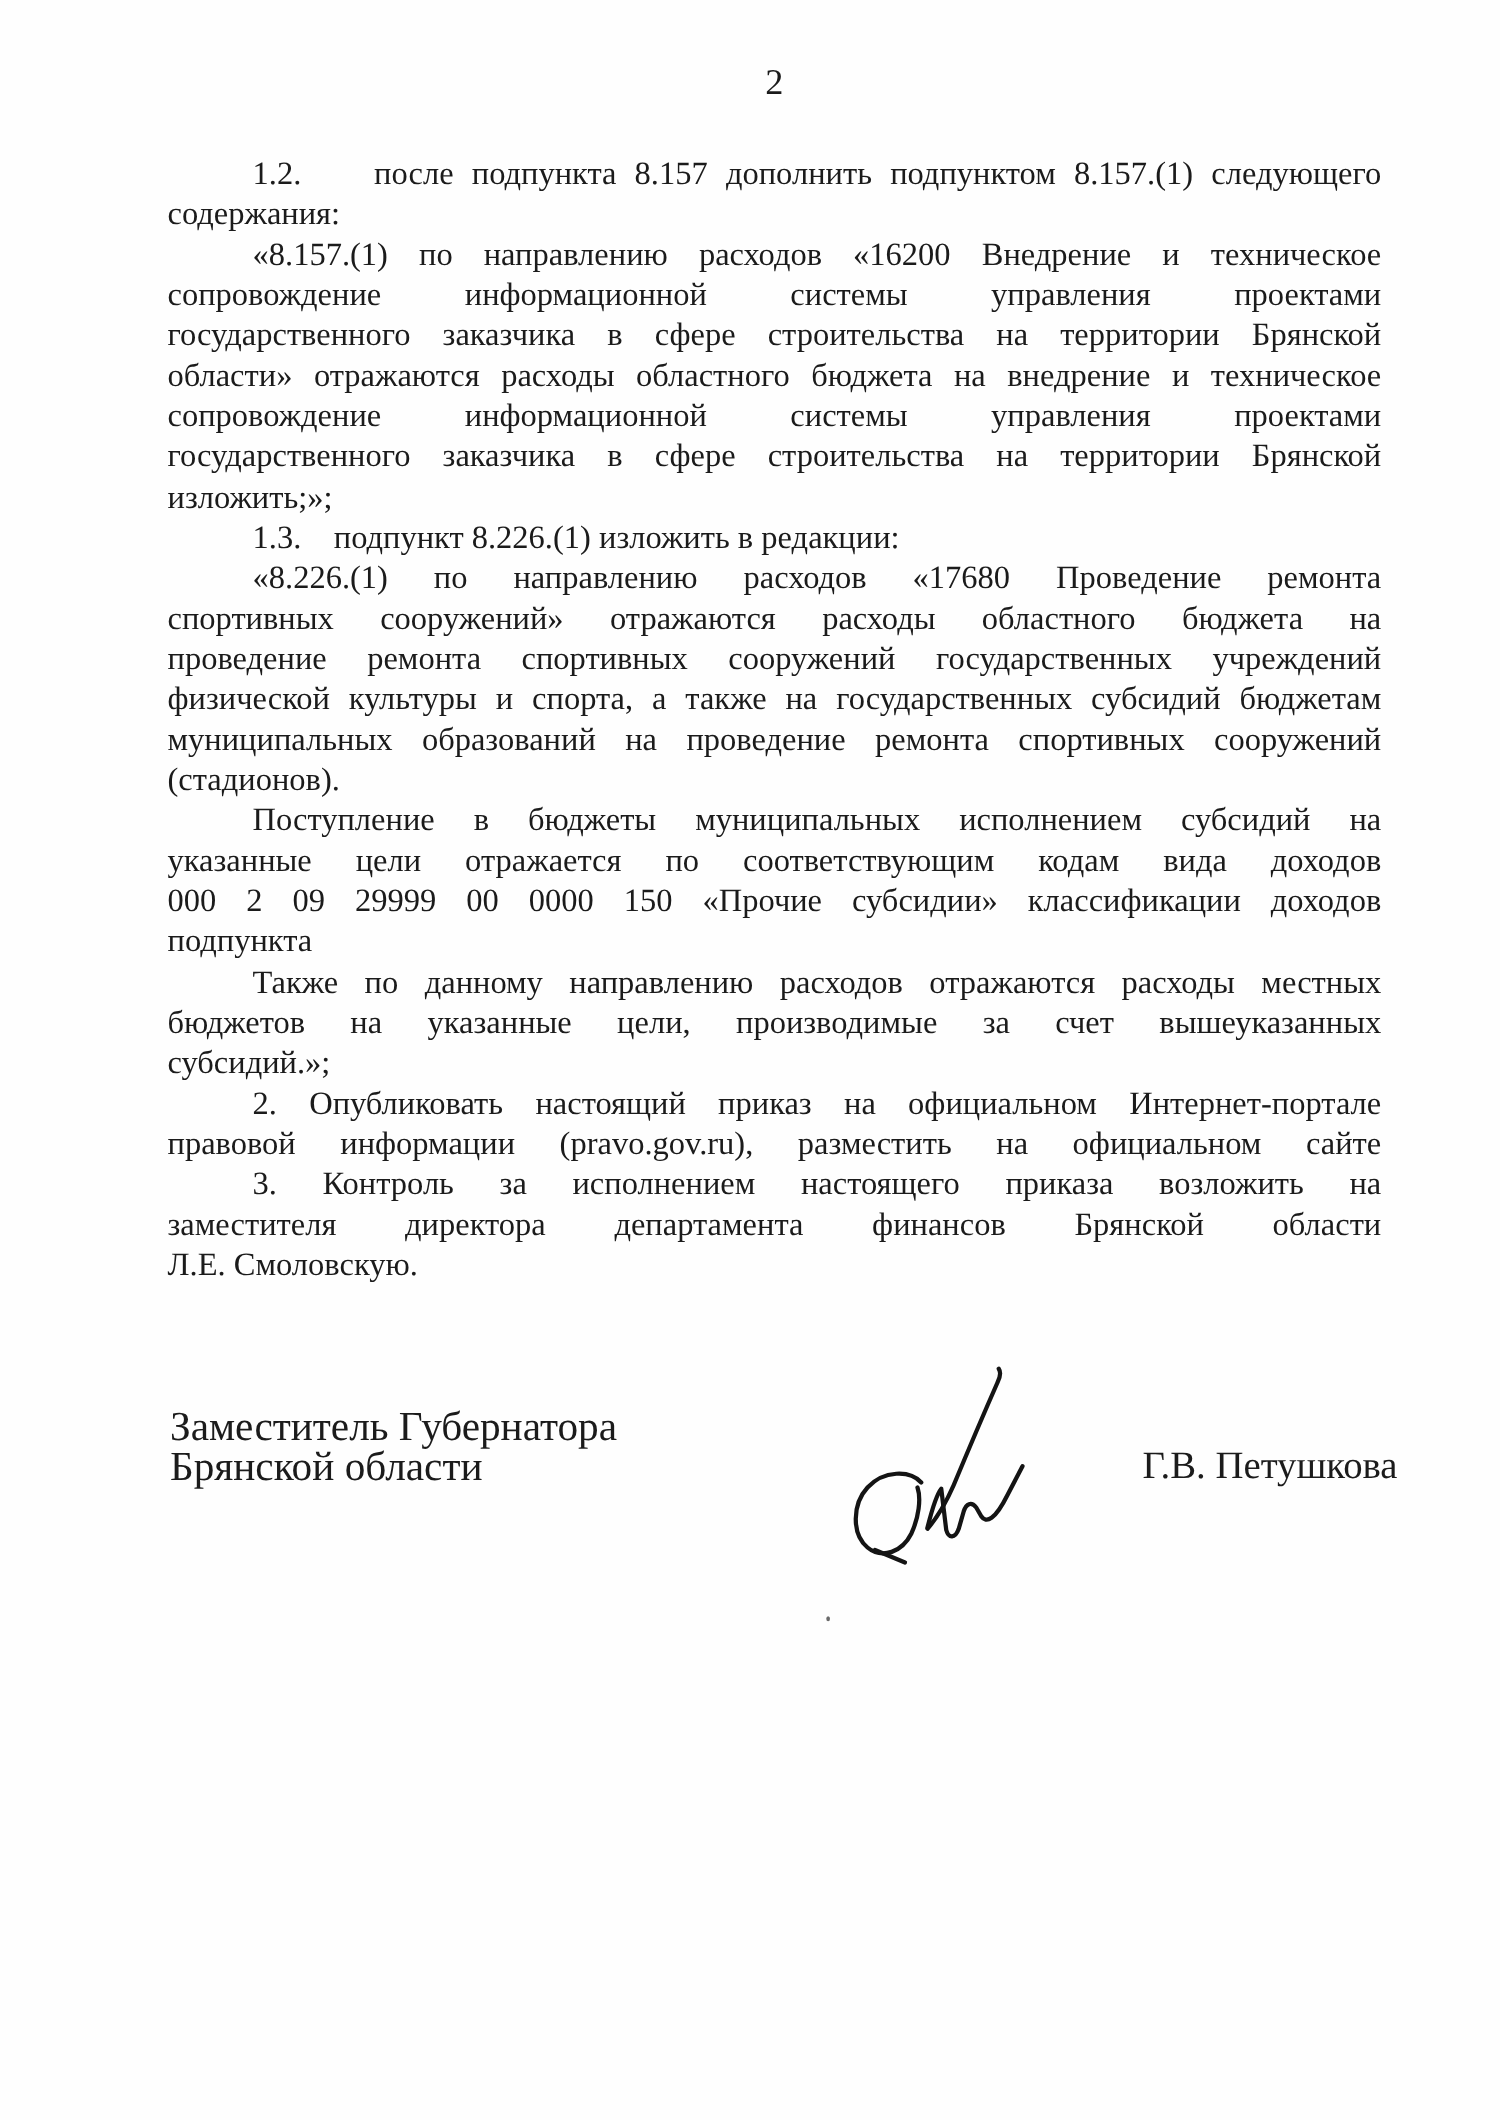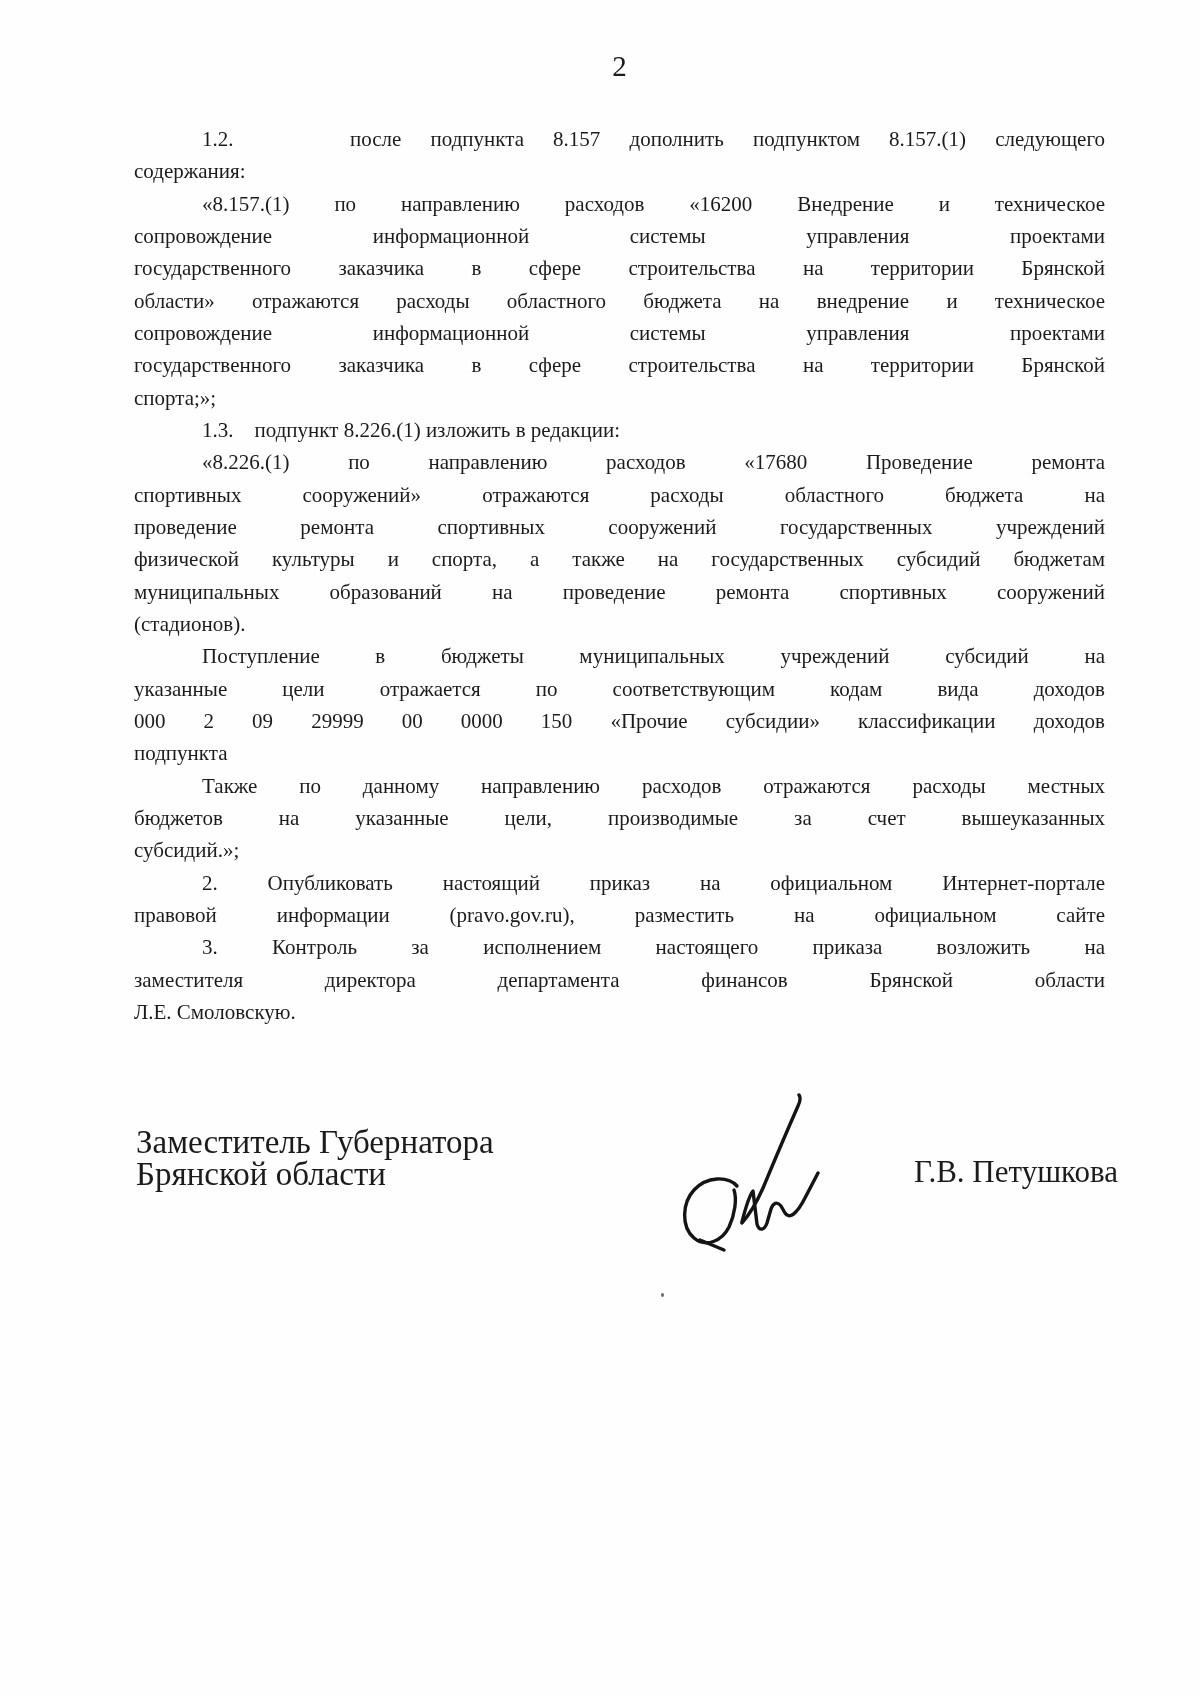--- a/index.html
+++ b/index.html
@@ -19,21 +19,21 @@
     width: 971px;
     text-align: center;
     font-size: 29px;
     line-height: 32px;
   }
   .body-text {
     position: absolute;
     left: 134px;
     top: 123px;
     width: 971px;
-    font-size: 21px;
+    font-size: 26px;
   }
   .para { margin: 0; padding: 0; }
   .line {
     line-height: 32.33px;
     height: 32.33px;
     text-align: justify;
     text-align-last: justify;
     white-space: normal;
   }
   .line.last {
@@ -85,35 +85,35 @@
         <div class="line first">1.2.&nbsp;&nbsp;&nbsp;&nbsp;после подпункта 8.157 дополнить подпунктом 8.157.(1) следующего</div>
         <div class="line last">содержания:</div>
       </div>
       <div class="para">
         <div class="line first">«8.157.(1) по направлению расходов «16200 Внедрение и техническое</div>
         <div class="line">сопровождение информационной системы управления проектами</div>
         <div class="line">государственного заказчика в сфере строительства на территории Брянской</div>
         <div class="line">области» отражаются расходы областного бюджета на внедрение и техническое</div>
         <div class="line">сопровождение информационной системы управления проектами</div>
         <div class="line">государственного заказчика в сфере строительства на территории Брянской</div>
-        <div class="line last">спорта;»;</div>
+        <div class="line last">изложить;»;</div>
       </div>
       <div class="para">
         <div class="line first last">1.3.&nbsp;&nbsp;&nbsp;&nbsp;подпункт 8.226.(1) изложить в редакции:</div>
       </div>
       <div class="para">
         <div class="line first">«8.226.(1) по направлению расходов «17680 Проведение ремонта</div>
         <div class="line">спортивных сооружений» отражаются расходы областного бюджета на</div>
         <div class="line">проведение ремонта спортивных сооружений государственных учреждений</div>
         <div class="line">физической культуры и спорта, а также на государственных субсидий бюджетам</div>
         <div class="line">муниципальных образований на проведение ремонта спортивных сооружений</div>
         <div class="line last">(стадионов).</div>
       </div>
       <div class="para">
-        <div class="line first">Поступление в бюджеты муниципальных учреждений субсидий на</div>
+        <div class="line first">Поступление в бюджеты муниципальных исполнением субсидий на</div>
         <div class="line">указанные цели отражается по соответствующим кодам вида доходов</div>
         <div class="line">000 2 09 29999 00 0000 150 «Прочие субсидии» классификации доходов</div>
         <div class="line last">подпункта</div>
       </div>
       <div class="para">
         <div class="line first">Также по данному направлению расходов отражаются расходы местных</div>
         <div class="line">бюджетов на указанные цели, производимые за счет вышеуказанных</div>
         <div class="line last">субсидий.»;</div>
       </div>
       <div class="para">

